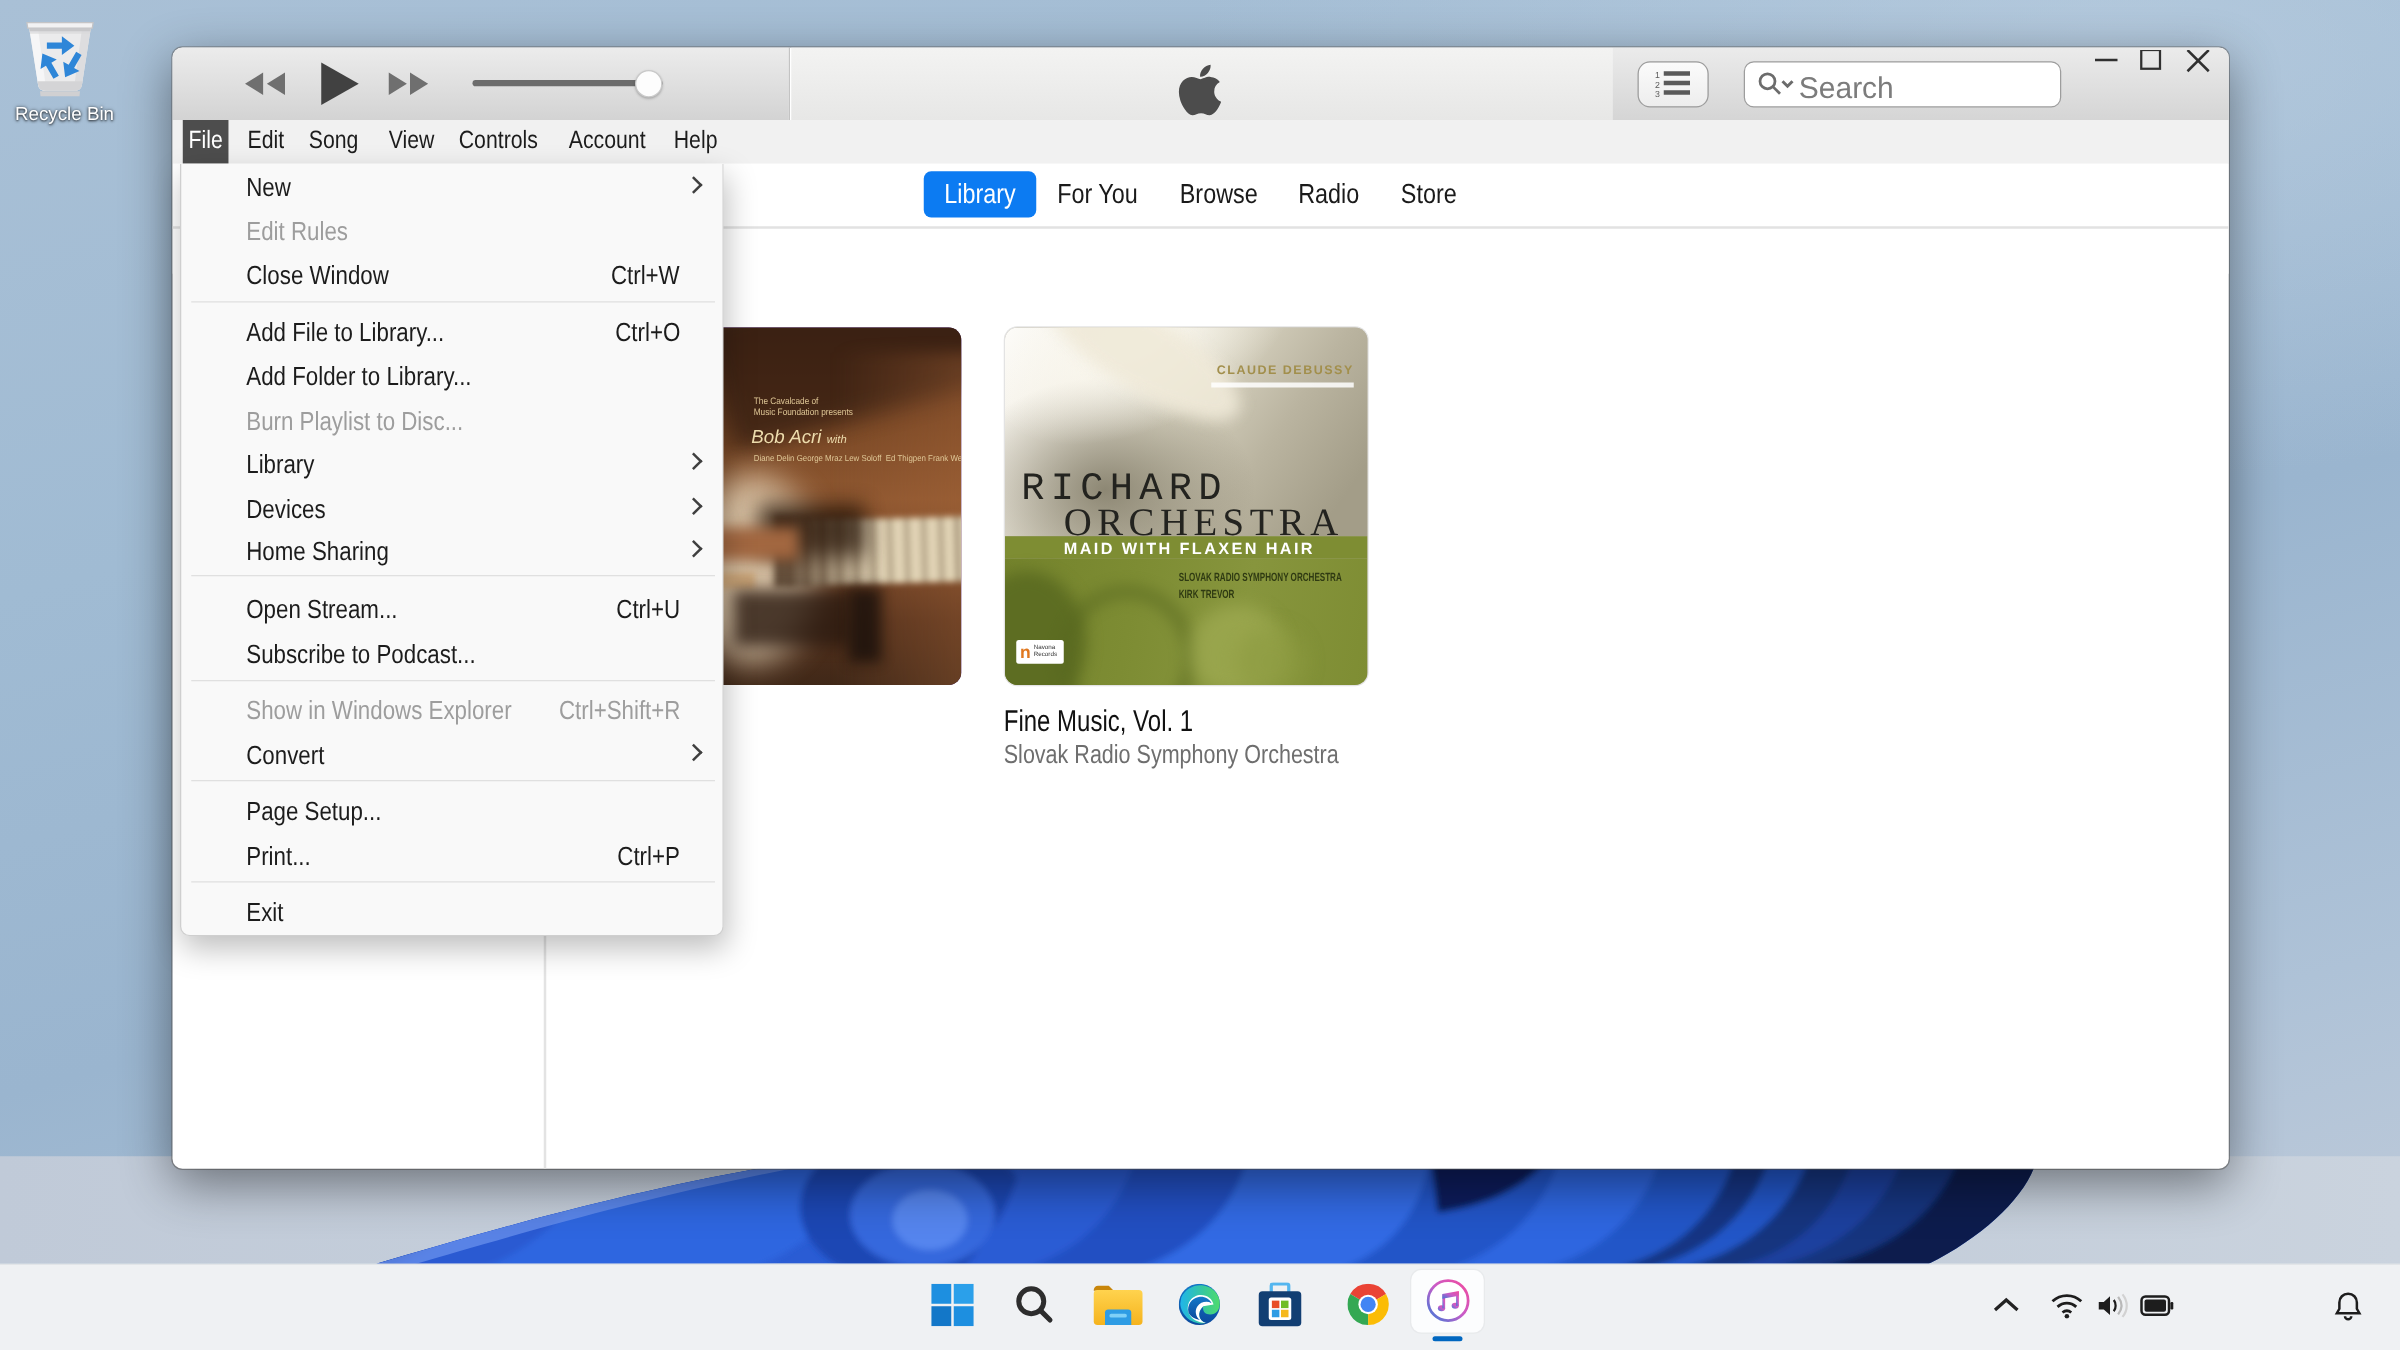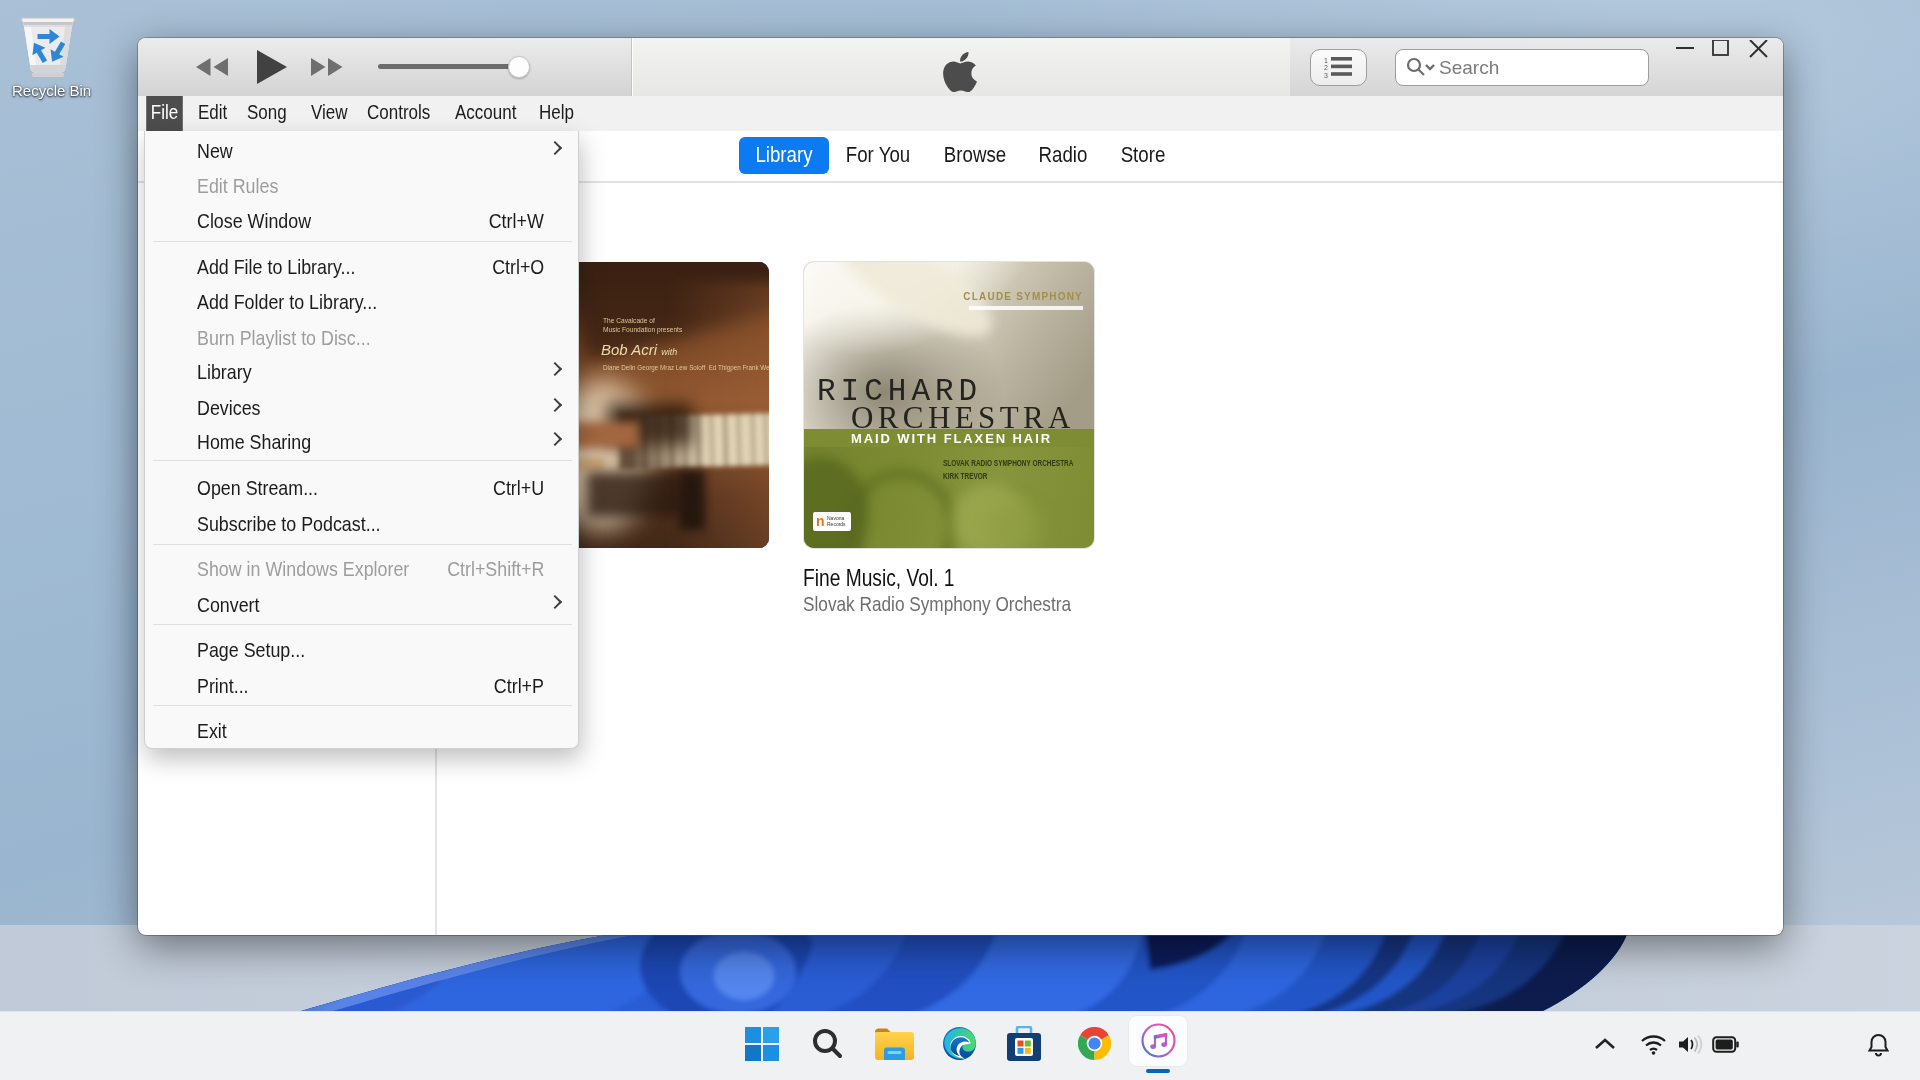--- a/index.html
+++ b/index.html
@@ -103,21 +103,21 @@
       <rect x="7" y="16.2" width="21" height="3.6"></rect>
     </g>
   </svg>
 
   <div class="abs" style="left:1257px; top:11px; width:254px; height:37px; border-radius:8px; background:#ffffff; border:1.5px solid #9d9d9d;"></div>
   <svg class="abs" style="left:1268px; top:19px;" width="30" height="22" viewBox="0 0 30 22">
     <circle cx="8" cy="8" r="6" fill="none" stroke="#6c6c6c" stroke-width="2.2"></circle>
     <line x1="12.5" y1="12.5" x2="18" y2="18" stroke="#6c6c6c" stroke-width="2.2"></line>
     <path d="M20,8 l4,4 4,-4" fill="none" stroke="#6c6c6c" stroke-width="2.4"></path>
   </svg>
-  <div class="abs" style="left:1301px; top:19px; font-size:19px; color:#7c7c7c;">Search</div>
+  <div class="abs" style="left:1301px; top:19px; font-size:24px; color:#7c7c7c;">Search</div>
 
   <svg class="abs" style="left:1536px; top:2px;" width="100" height="22" viewBox="0 0 100 22">
     <line x1="2" y1="8" x2="20" y2="8" stroke="#303030" stroke-width="2"></line>
     <rect x="39" y="0" width="15" height="15" fill="none" stroke="#303030" stroke-width="1.8"></rect>
     <line x1="76" y1="0" x2="93" y2="17" stroke="#303030" stroke-width="2"></line>
     <line x1="93" y1="0" x2="76" y2="17" stroke="#303030" stroke-width="2"></line>
   </svg>
 
   <div class="abs" style="left:0; top:58px; width:1645px; height:35px; background:#f1f1f1; font-size:20px; color:#1c1c1c;">
     <div class="abs" style="left:5px; top:0; width:43px; height:35px; background:#4d4d4d; color:#ffffff; text-align:center; line-height:33px; transform:scaleX(.85);">File</div>
@@ -156,21 +156,21 @@
     <div class="abs" style="left:124px; top:54px; width:200px; color:#dfc796; font-size:7.5px; line-height:9px; transform:scaleX(.88); transform-origin:left;">The Cavalcade of<br>Music Foundation presents</div>
     <div class="abs" style="left:122px; top:79px; width:200px; color:#eddcad; font-size:15px; font-style:italic;">Bob Acri <span style="font-size:9px;">with</span></div>
     <div class="abs" style="left:124px; top:102px; width:230px; color:#dfc796; font-size:7px; white-space:nowrap; transform:scaleX(.9); transform-origin:left;">Diane Delin George Mraz Lew Soloff&nbsp; Ed Thigpen Frank Wess</div>
   </div>
 
   <div class="abs" style="left:666px; top:224px; width:290px; height:286px; border-radius:10px; overflow:hidden; background:#b9b4a2; box-shadow:0 0 0 1px #e3e3e3;">
     <div class="abs" style="left:0; top:0; width:290px; height:167px; background:linear-gradient(125deg, #fdfcf9 0%, #f1ede2 22%, #d9d4c2 45%, #bab4a0 68%, #a39d88 90%);"></div>
     <div class="abs" style="left:-40px; top:40px; width:240px; height:180px; border-radius:50%; background:radial-gradient(closest-side, #79735f, #79735f00); opacity:.8;"></div>
     <div class="abs" style="left:-20px; top:-60px; width:260px; height:140px; border-radius:50%; background:radial-gradient(closest-side, #fdfbf3, #fdfbf300); transform:rotate(-25deg);"></div>
     <div class="abs" style="left:20px; top:-10px; width:180px; height:60px; border-radius:50%; background:#efe9d8; transform:rotate(32deg); filter:blur(6px); opacity:.9;"></div>
-    <div class="abs" style="right:11px; top:29px; color:#a28f4c; font-size:10px; font-weight:bold; letter-spacing:1.2px;">CLAUDE SYMPHONY</div>
+    <div class="abs" style="right:11px; top:29px; color:#a28f4c; font-size:10px; font-weight:bold; letter-spacing:1.2px;">CLAUDE DEBUSSY</div>
     <div class="abs" style="right:11px; top:44px; width:114px; height:4px; background:#ffffffd8;"></div>
     <div class="abs" style="left:13px; top:116px; color:#23231f; font-size:31px; font-family:Liberation Mono, monospace; letter-spacing:5px; line-height:28px;">RICHARD</div>
     <div class="abs" style="left:47px; top:142px; color:#23231f; font-size:31px; font-family:'Liberation Serif', serif; letter-spacing:4.4px; line-height:28px;">ORCHESTRA</div>
     <div class="abs" style="left:0; top:167px; width:290px; height:18px; background:#7e8d33;"></div>
     <div class="abs" style="left:47px; top:169px; width:230px; color:#ffffff; font-size:13px; font-weight:bold; letter-spacing:1.9px;">MAID WITH FLAXEN HAIR</div>
     <div class="abs" style="left:0; top:185px; width:290px; height:101px; background:linear-gradient(100deg, #74832c 0%, #7d8c33 35%, #87953d 65%, #7e8d33 100%);"></div>
     <div class="abs" style="left:-30px; top:195px; width:95px; height:115px; border-radius:50%; background:#5d6d22; filter:blur(6px);"></div>
     <div class="abs" style="left:40px; top:205px; width:115px; height:120px; border-radius:50%; border:13px solid #57671f; filter:blur(5px); opacity:.45;"></div>
     <div class="abs" style="left:148px; top:222px; width:75px; height:70px; border-radius:50% 50% 40% 40%; background:#9fab52; filter:blur(7px); opacity:.75;"></div>
     <div class="abs" style="left:185px; top:240px; width:55px; height:55px; border-radius:50%; background:#8e9c42; filter:blur(8px); opacity:.7;"></div>

